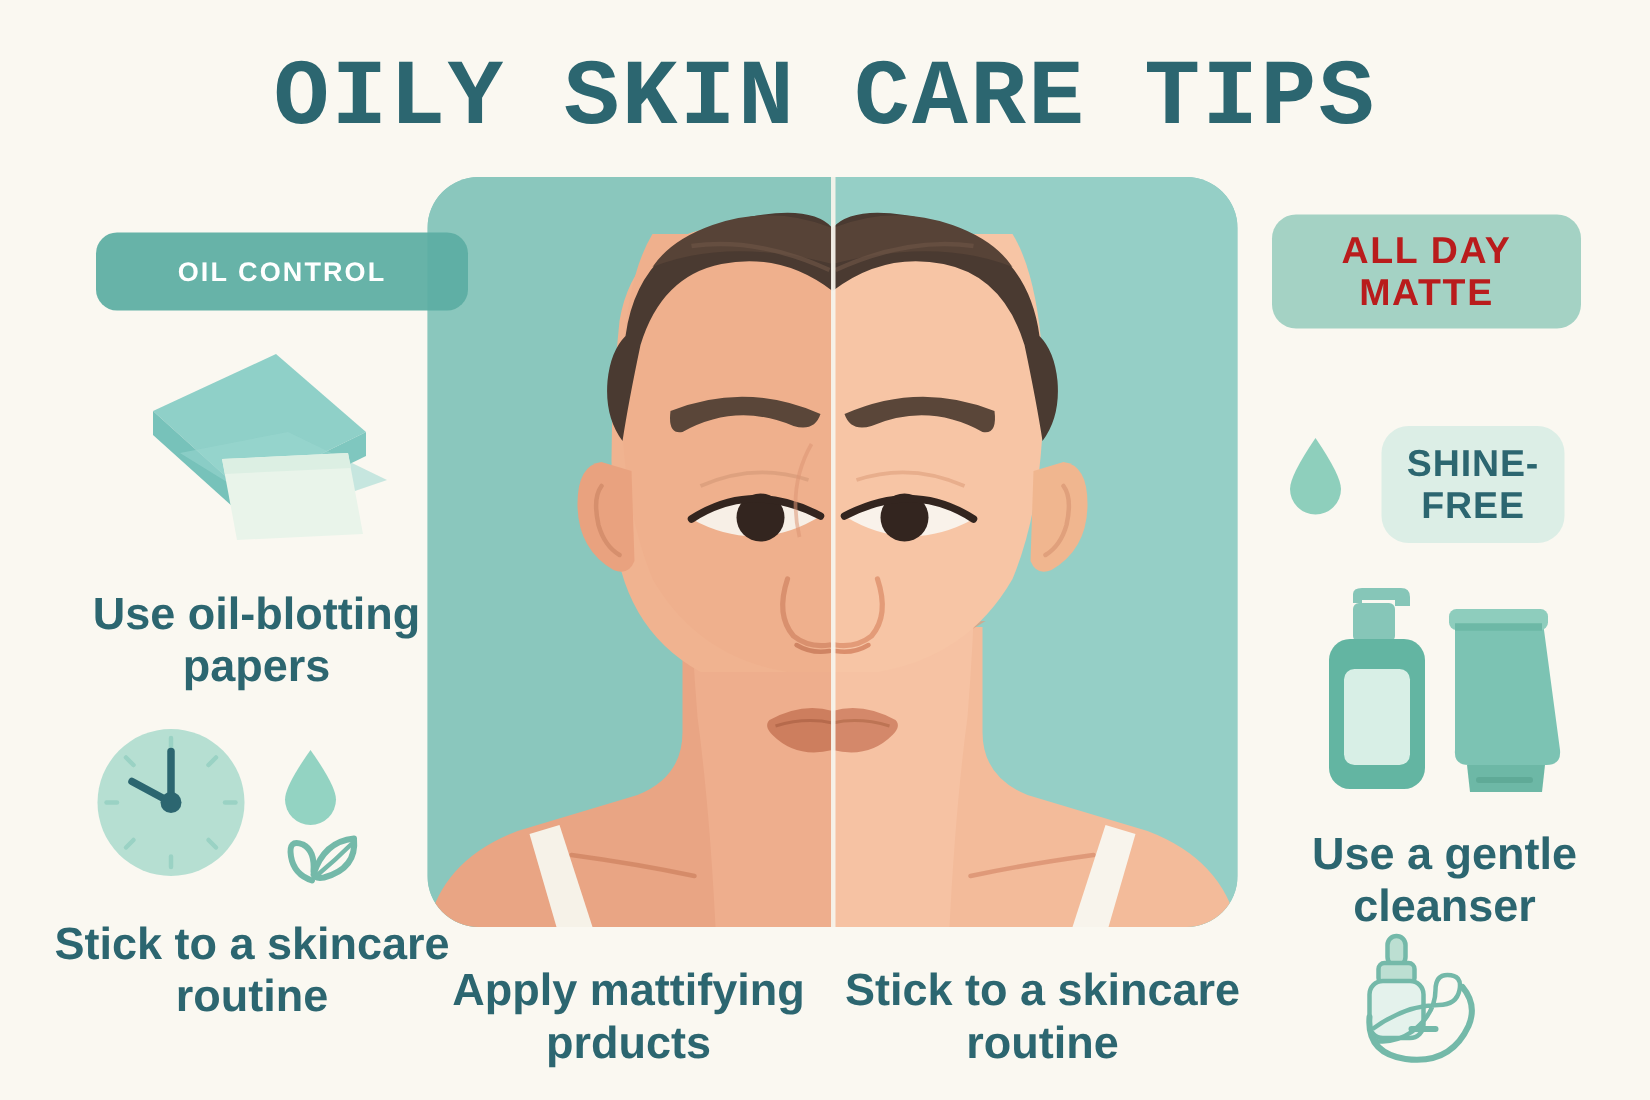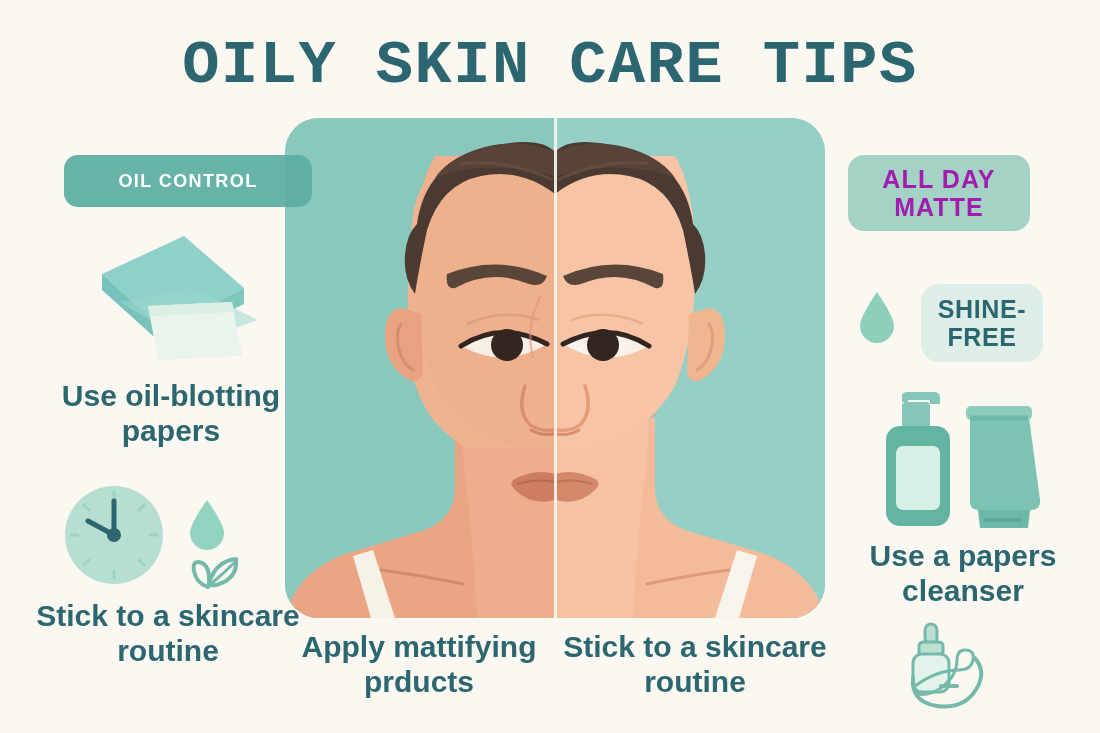--- a/index.html
+++ b/index.html
@@ -85,24 +85,24 @@
     left: 64px; top: 155px;
     width: 248px; height: 52px;
     background: rgba(91,173,163,.93);
     color: #ffffff;
     font-size: 18px;
     letter-spacing: 1.4px;
     border-radius: 14px;
     z-index: 7;
   }
   #badge-all-day-matte {
-    left: 848px; top: 155px;
-    width: 182px; height: 76px;
+    left: 848px; top: 143px;
+    width: 206px; height: 76px;
     background: #a4d2c4;
-    color: #a21caf;
+    color: #b91c1c;
     font-size: 25px;
     letter-spacing: 1.1px;
     border-radius: 16px;
   }
   #badge-shine-free {
     left: 921px; top: 284px;
     width: 122px; height: 78px;
     background: #dceee6;
     color: #2c6670;
     font-size: 25px;
@@ -112,20 +112,21 @@
 
   
   .caption {
     position: absolute;
     text-align: center;
     color: #2c6670;
     font-size: 30px;
     font-weight: bold;
     line-height: 1.18;
     font-family: "Liberation Sans", sans-serif;
+    margin-top: 14px;
   }
   #cap-blotting { left: 40px;  top: 378px; width: 262px; }
   #cap-routine  { left: 34px;  top: 598px; width: 268px; }
   #cap-mattify  { left: 288px; top: 629px; width: 262px; }
   #cap-stick    { left: 560px; top: 629px; width: 270px; }
   #cap-cleanser { left: 842px; top: 538px; width: 242px; }
 
   
   #ill-blotting { position:absolute; left:92px;  top:232px; }
   #ill-clock    { position:absolute; left:62px;  top:483px; }
@@ -235,21 +236,21 @@
   <div class="badge" id="badge-shine-free">SHINE-FREE</div>
 
   <div class="caption" id="cap-blotting">Use oil-blotting papers</div>
 
   <div class="caption" id="cap-routine">Stick to a skincare routine</div>
 
   <div class="caption" id="cap-mattify">Apply mattifying prducts</div>
 
   <div class="caption" id="cap-stick">Stick to a skincare routine</div>
 
-  <div class="caption" id="cap-cleanser">Use a papers cleanser</div>
+  <div class="caption" id="cap-cleanser">Use a gentle cleanser</div>
 
   <div id="ill-blotting">
     <svg width="172" height="132" viewBox="0 0 172 132">
       <path d="M10 42 L92 4 L152 56 L70 96 Z" fill="#8fd0c8"></path>
       <path d="M10 42 L70 96 L70 112 L10 58 Z" fill="#77c2ba"></path>
       <path d="M70 96 L152 56 L152 72 L70 112 Z" fill="#7fc7bf"></path>
       <path d="M28 70 L100 56 L166 88 L96 112 Z" fill="#9ad7cf" opacity=".55"></path>
       <path d="M56 74 L140 70 L150 124 L66 128 Z" fill="#e9f4ea"></path>
       <path d="M56 74 L140 70 L142 80 L58 84 Z" fill="#dcefe3"></path>
     </svg>

